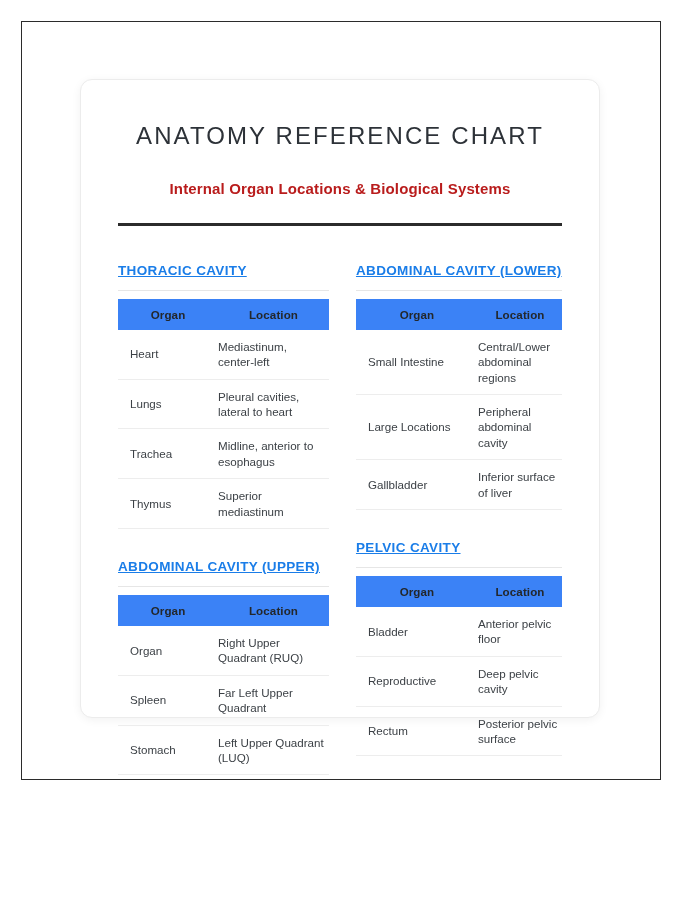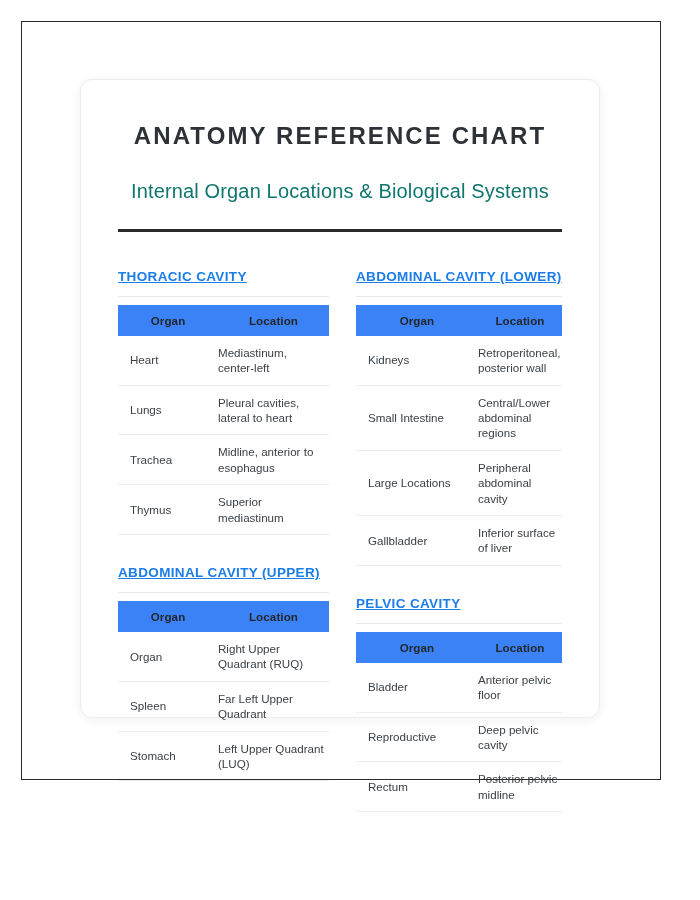--- a/index.html
+++ b/index.html
@@ -58,32 +58,32 @@
     padding: 0 38px;
   }
 
   
   .chart-header {
     text-align: center;
     padding-top: 43px;
   }
   .chart-title {
     font-size: 24px;
-    font-weight: bold;
+    font-weight: normal;
     letter-spacing: 2.1px;
     color: #2d3238;
     margin: 0;
     line-height: 1.2;
   }
   .chart-subtitle {
-    font-size: 20px;
-    color: #0f766e;
+    font-size: 15px;
+    color: #b91c1c;
     margin: 0;
     padding-top: 29px;
-    font-weight: normal;
+    font-weight: bold;
     letter-spacing: 0.15px;
   }
   .header-rule {
     margin-top: 26px;
     height: 3px;
     background: #2b2b2b;
   }
 
   
   .columns {
@@ -228,24 +228,20 @@
             <div class="section-rule"></div>
             <table class="anat">
               <thead>
                 <tr>
                   <th>Organ</th>
                   <th>Location</th>
                 </tr>
               </thead>
               <tbody>
                 <tr>
-                  <td class="organ">Kidneys</td>
-                  <td class="location">Retroperitoneal, posterior wall</td>
-                </tr>
-                <tr>
                   <td class="organ">Small Intestine</td>
                   <td class="location">Central/Lower abdominal regions</td>
                 </tr>
                 <tr>
                   <td class="organ">Large Locations</td>
                   <td class="location">Peripheral abdominal cavity</td>
                 </tr>
                 <tr>
                   <td class="organ">Gallbladder</td>
                   <td class="location">Inferior surface of liver</td>
@@ -267,21 +263,21 @@
                 <tr>
                   <td class="organ">Bladder</td>
                   <td class="location">Anterior pelvic floor</td>
                 </tr>
                 <tr>
                   <td class="organ">Reproductive</td>
                   <td class="location">Deep pelvic cavity</td>
                 </tr>
                 <tr>
                   <td class="organ">Rectum</td>
-                  <td class="location">Posterior pelvic midline</td>
+                  <td class="location">Posterior pelvic surface</td>
                 </tr>
               </tbody>
             </table>
           </div>
         </div>
     </div>
 
   </div>
 </div>
 

